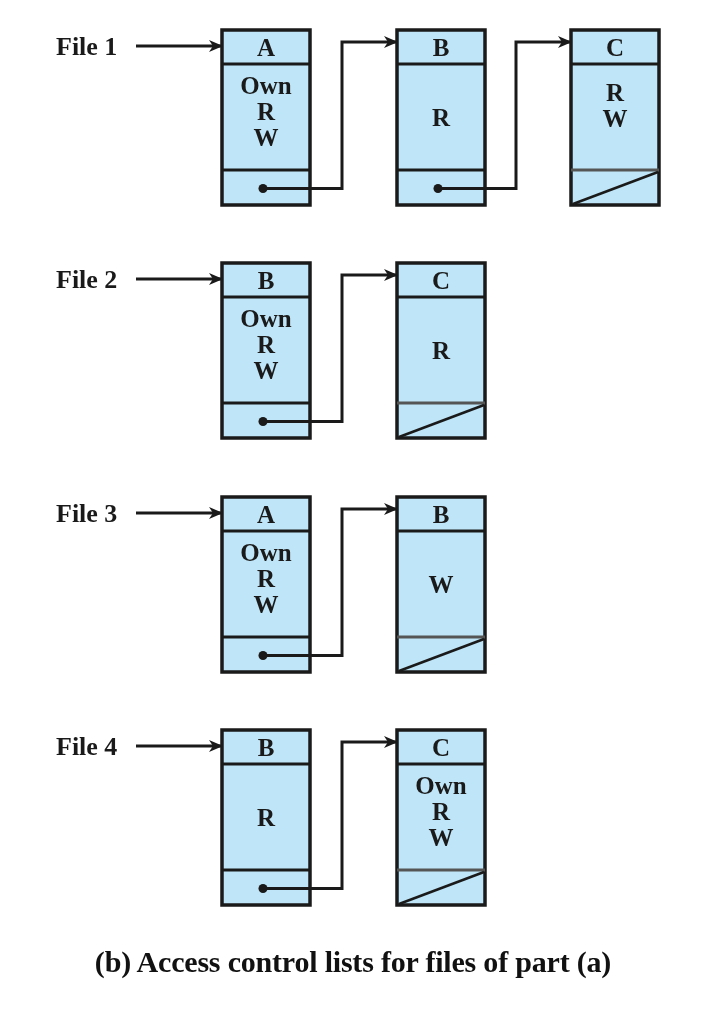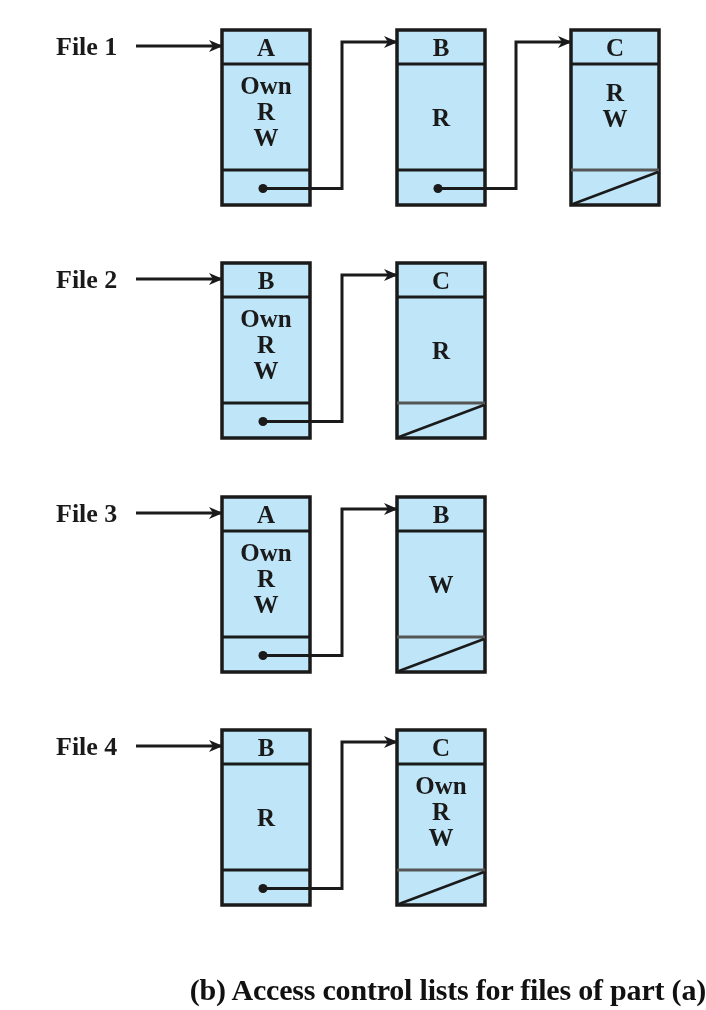--- a/index.html
+++ b/index.html
@@ -1,22 +1,22 @@
 <!DOCTYPE html>
 <html><head>
 <meta charset="utf-8">
 <style>
   html, body { margin: 0; padding: 0; background: #ffffff; }
   body { width: 706px; height: 1010px; position: relative; overflow: hidden;
          font-family: "Liberation Serif", "DejaVu Serif", serif; }
   #diagram { position: absolute; left: 0; top: 0; }
   .lbl { font-weight: bold; font-size: 26px; fill: #1a1a1a; }
   .cell { font-weight: bold; font-size: 25px; fill: #1a1a1a; text-anchor: middle; }
-  .caption { position: absolute; left: 0; width: 706px; top: 945px; text-align: right;
-             font-weight: bold; font-size: 30px; color: #111; letter-spacing: -0.2px; margin-top: 28px; }
+  .caption { position: absolute; left: 0; width: 706px; top: 945px; text-align: center;
+             font-weight: bold; font-size: 30px; color: #111; letter-spacing: -0.2px; }
 </style>
 </head>
 <body>
 
 <svg id="diagram" width="706" height="1010" xmlns="http://www.w3.org/2000/svg">
   <defs>
     <marker id="arrowhead" markerWidth="14" markerHeight="12" refX="13" refY="6" orient="auto" markerUnits="userSpaceOnUse">
       <path d="M0,0 L14,6 L0,12 L4,6 Z" fill="#1a1a1a"></path>
     </marker>
   </defs>

